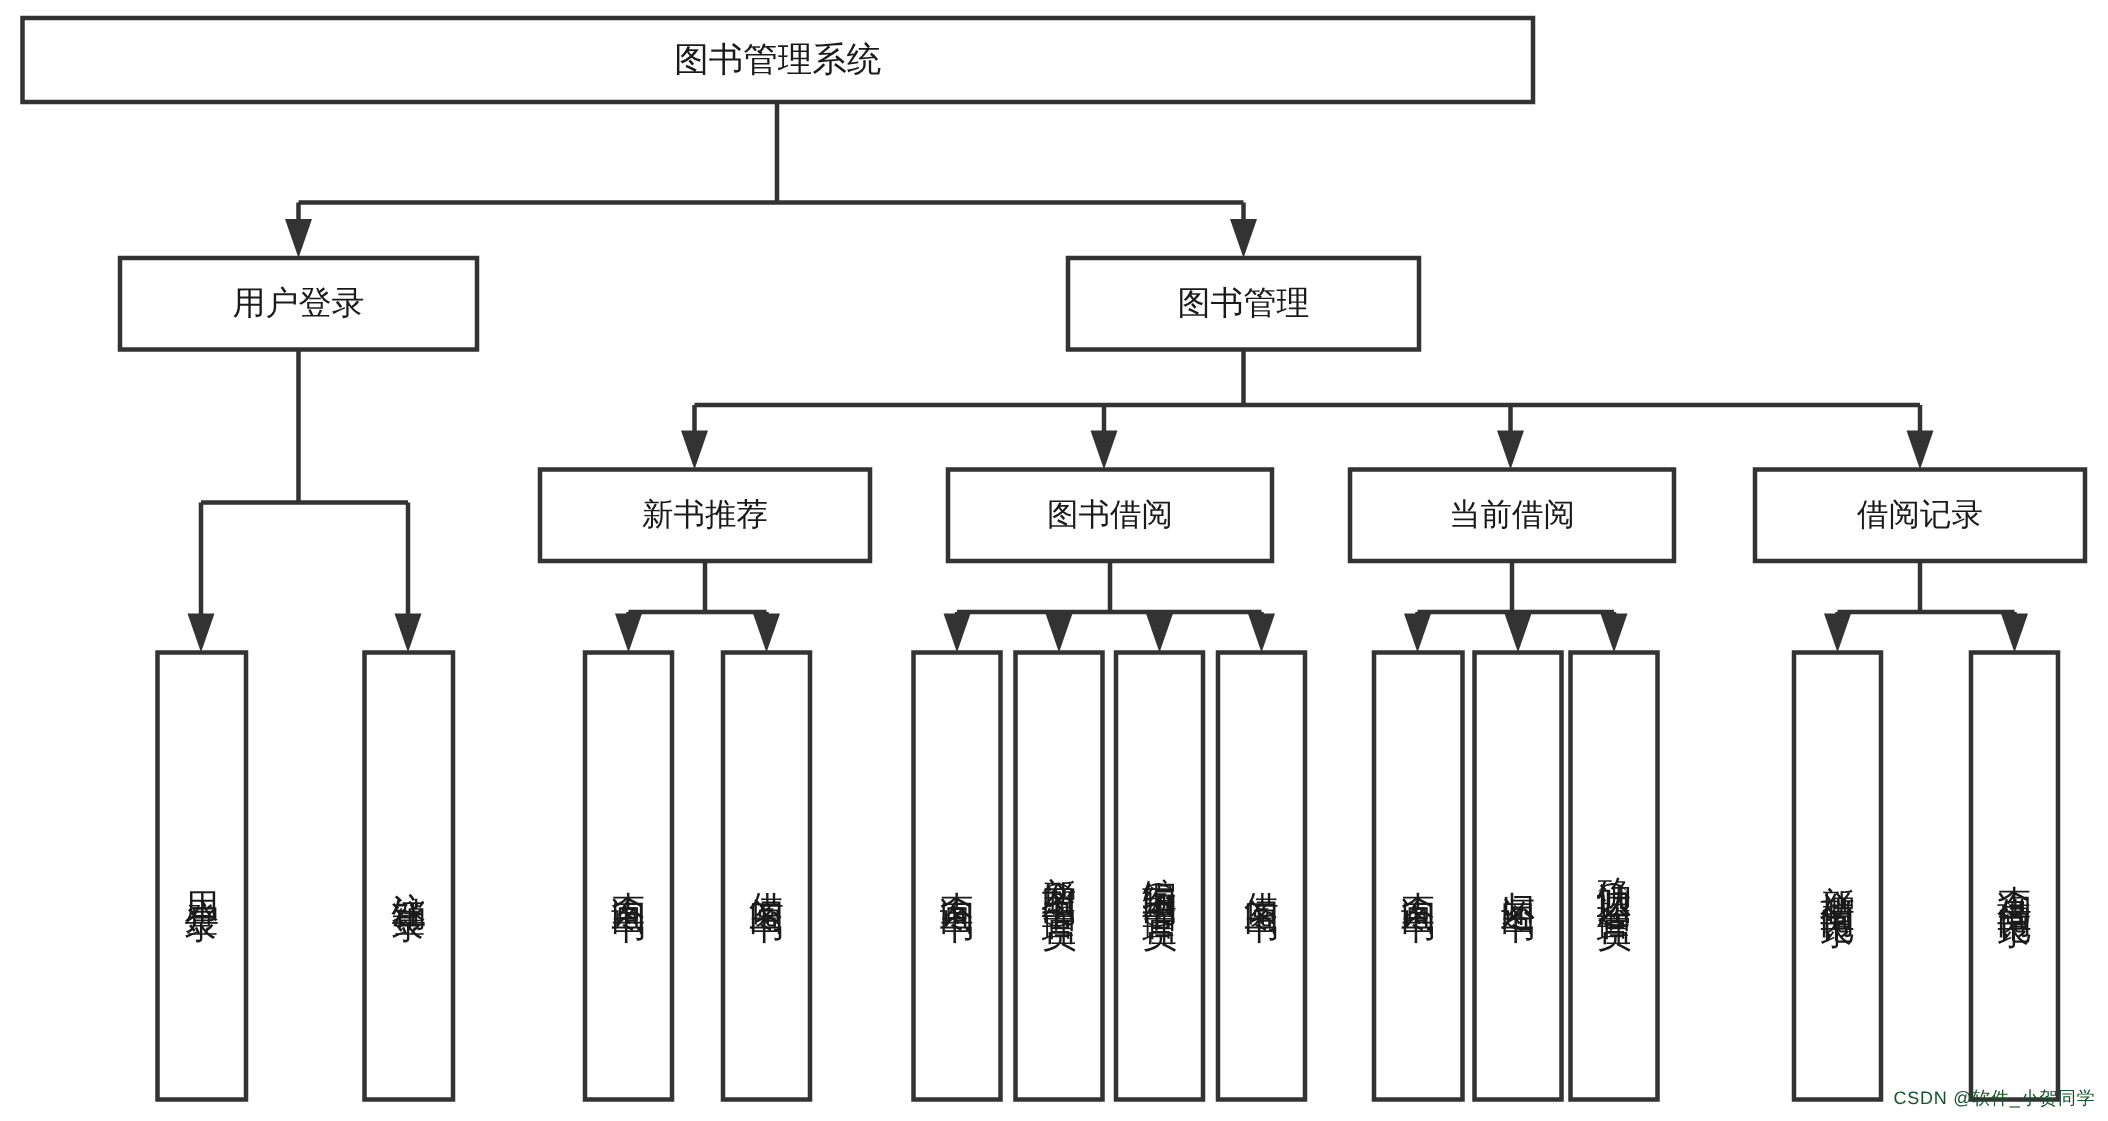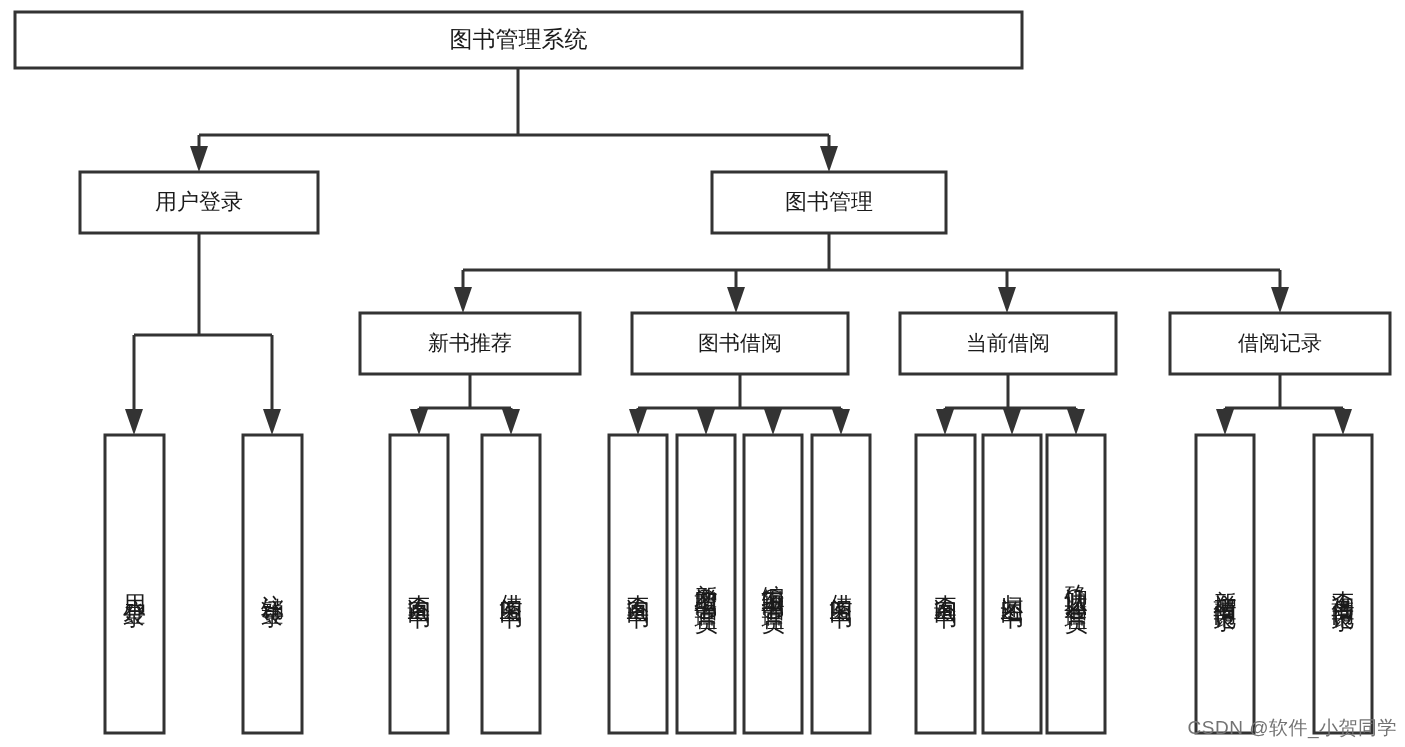--- a/index.html
+++ b/index.html
@@ -8,21 +8,21 @@
   svg.diagram{position:absolute;left:0;top:0;width:1405px;height:747px;}
   .node-rect{fill:#ffffff;stroke:#333333;stroke-width:3;}
   .conn{stroke:#333333;stroke-width:3;fill:none;}
   .arrow-head{fill:#333333;stroke:none;}
   .node-label{font-family:"Liberation Sans","DejaVu Sans",sans-serif;fill:#1a1a1a;text-anchor:middle;dominant-baseline:middle;}
   .lvl0-label{font-size:23px;}
   .lvl1-label{font-size:22px;}
   .lvl2-label{font-size:21px;}
   .leaf-label-holder{position:absolute;display:flex;align-items:center;justify-content:center;pointer-events:none;}
   .leaf-label{writing-mode:vertical-rl;text-orientation:upright;letter-spacing:4px;font-size:23px;color:#1a1a1a;line-height:1;white-space:nowrap;font-family:"Liberation Sans","DejaVu Sans",sans-serif;}
-  .watermark{position:absolute;right:8px;bottom:6px;font-size:19px;color:#737373;letter-spacing:0.5px;font-family:"Liberation Sans","DejaVu Sans",sans-serif;user-select:none;}
+  .watermark{position:absolute;right:8px;bottom:6px;font-size:12px;color:#14532d;letter-spacing:0.5px;font-family:"Liberation Sans","DejaVu Sans",sans-serif;user-select:none;}
 </style>
 </head>
 <body>
 
 <div id="diagram-root">
   <svg class="diagram" viewBox="0 0 1405 747">
     <g id="connectors-layer">
         <line x1="518" y1="68" x2="518" y2="135" class="conn"></line>
         <line x1="199" y1="135" x2="829" y2="135" class="conn"></line>
         <line x1="199" y1="135" x2="199" y2="150" class="conn"></line>

